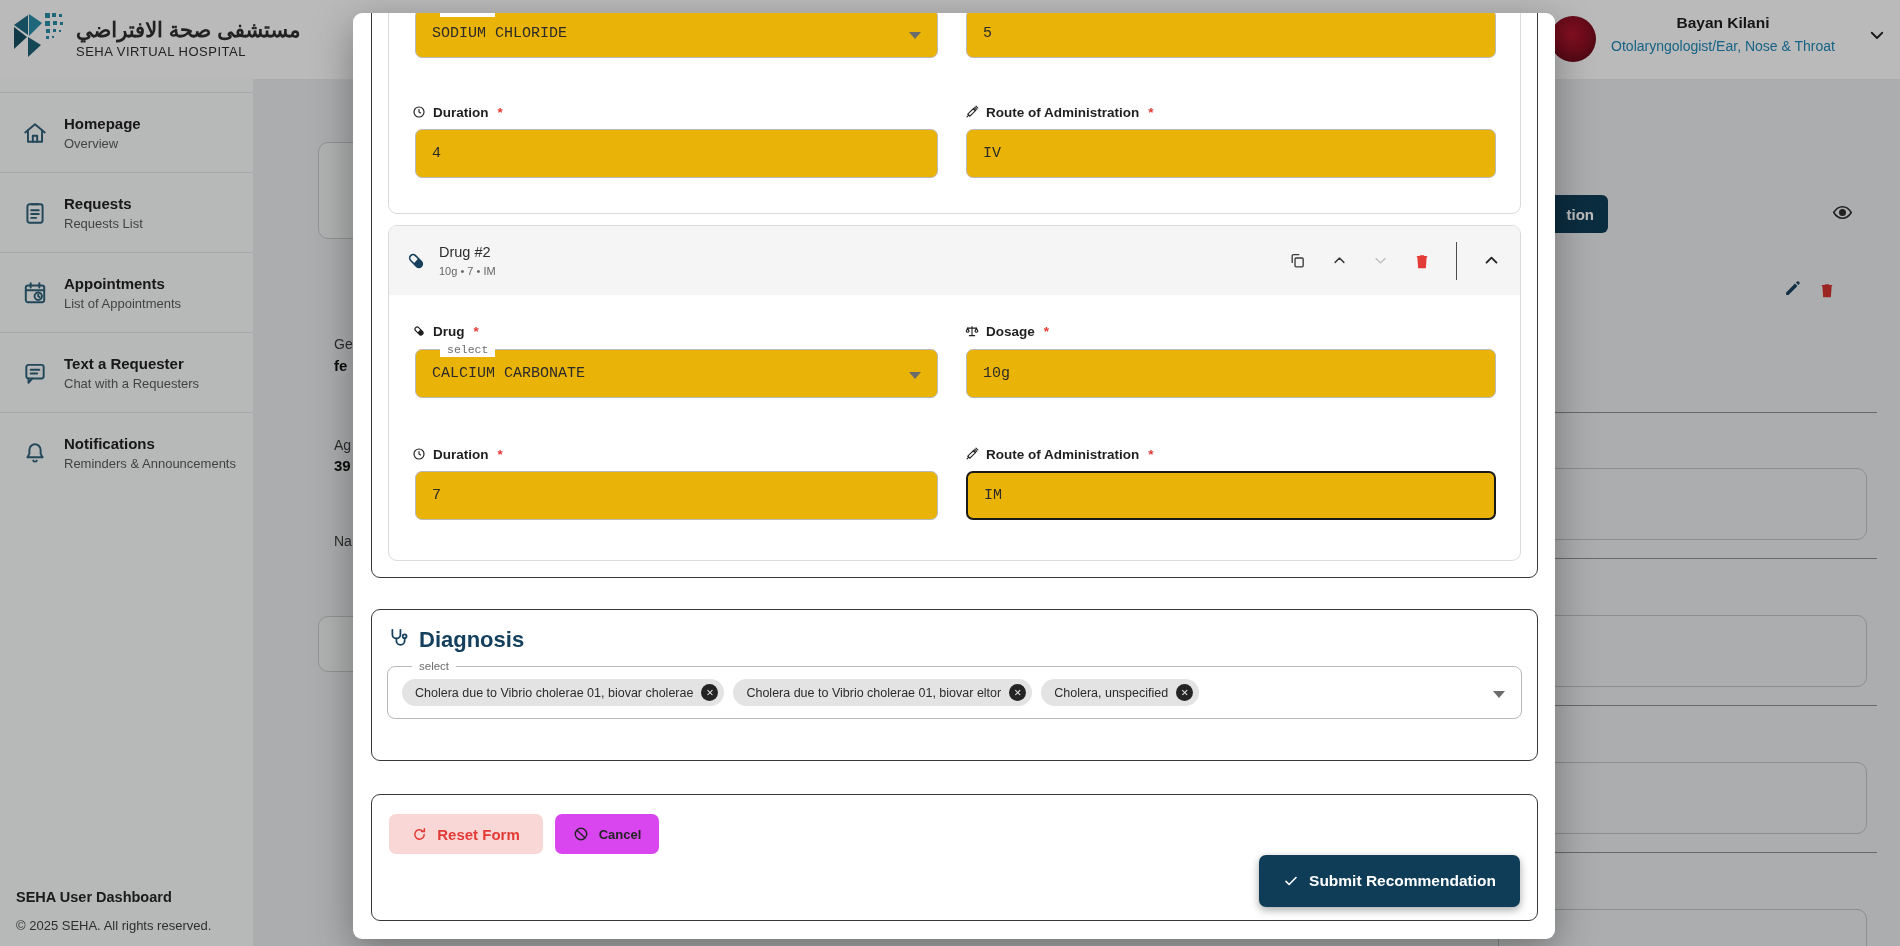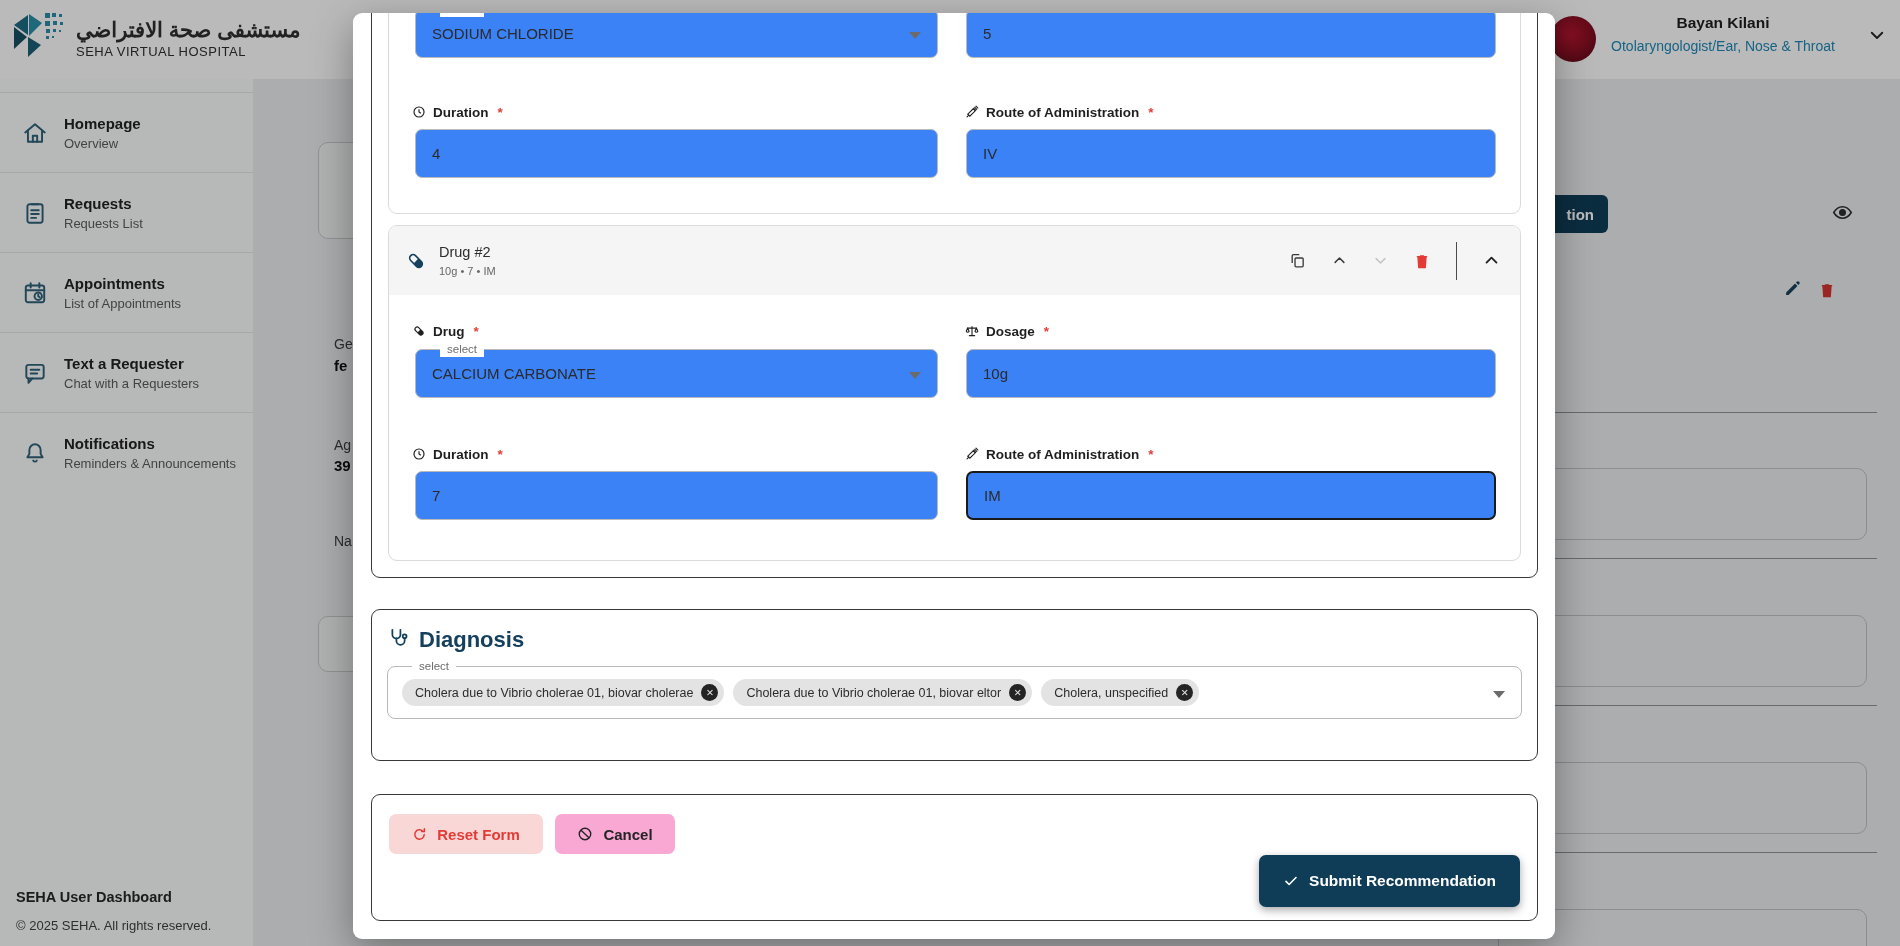--- a/index.html
+++ b/index.html
@@ -85,21 +85,21 @@
   .ico-btn { background:none; border:none; cursor:pointer; padding:0; display:flex; align-items:center; }
   .hdr-divider { width:1px; height:38px; background:#4c4c4c; }
 
   .field-label { position:absolute; display:flex; align-items:center; gap:7px;
     font-size:13.5px; font-weight:bold; color:#1f1f1f; height:16px; }
   .field-label .lbl-ico { color:#1f1f1f; }
   .req { color:#e33b36; font-weight:bold; margin-left:2px; }
 
   .t-input {
     position:absolute; height:49px; border:1px solid #b9b9b9; border-radius:7px;
-    background:#3b82f6; font-family:Liberation Sans, sans-serif; font-size:15px; color:#2b2b2b;
+    background:#eab308; font-family:Liberation Mono, monospace; font-size:15px; color:#2b2b2b;
     padding:0 16px; outline:none;
   }
   .t-input.focused { border:2px solid #1a1a1a; }
   .t-select { display:flex; align-items:center; cursor:pointer; }
   .t-select .sel-value { font-size:15px; color:#2b2b2b; }
   .caret { position:absolute; right:16px; top:50%; margin-top:-2px;
     border-left:6px solid transparent; border-right:6px solid transparent; border-top:7px solid #6b6b6b; }
   .float-label {
     position:absolute; top:-8px; left:24px; background:#fff; padding:0 7px;
     font-size:11.5px; color:#6e6e6e; line-height:15px; z-index:1;
@@ -134,22 +134,22 @@
 
   
   .actions-box {
     position:absolute; left:18px; right:17px; top:781px; height:127px;
     border:1.5px solid #383838; border-radius:9px;
   }
   .btn { border:none; cursor:pointer; display:flex; align-items:center; justify-content:center;
     gap:10px; border-radius:7px; font-family:"Liberation Sans",sans-serif; font-weight:bold; }
   .btn-reset { position:absolute; left:17px; top:19px; width:154px; height:40px;
     background:#f9d7d6; color:#e23b36; font-size:15px; }
-  .btn-cancel { position:absolute; left:183px; top:19px; width:120px; height:40px;
-    background:#f9a8d4; color:#242424; font-size:15px; }
+  .btn-cancel { position:absolute; left:183px; top:19px; width:104px; height:40px;
+    background:#d946ef; color:#242424; font-size:13px; }
   .btn-submit { position:absolute; right:17px; top:60px; width:261px; height:52px;
     background:#0f3d57; color:#fff; font-size:15.5px; box-shadow:0 3px 8px rgba(0,0,0,.35); }
 
   svg { display:block; }
 </style>
 </head>
 <body>
 
 <div class="screen">
 

